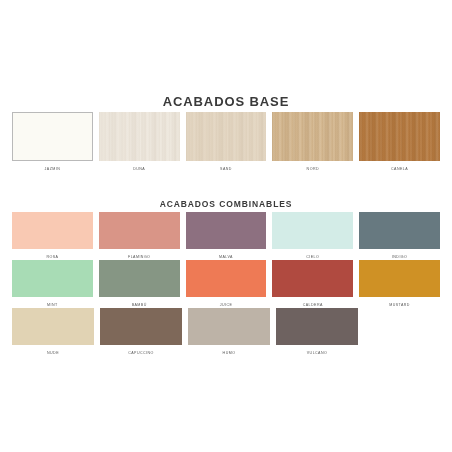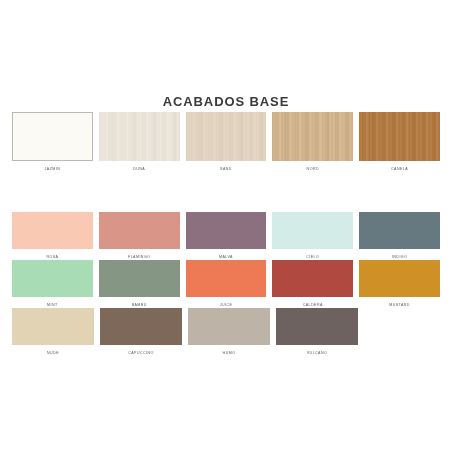--- a/index.html
+++ b/index.html
@@ -140,20 +140,21 @@
       <div class="cell">
         <div class="swatch wood strong" style="background: rgb(213, 184, 144);"></div>
         <div class="label">NORD</div>
       </div>
       <div class="cell">
         <div class="swatch wood strong" style="background: rgb(181, 121, 63);"></div>
         <div class="label">CANELA</div>
       </div>
     </div>
 
+  <h2 class="section-title" id="title-comb">ACABADOS COMBINABLES</h2>
 
   <div class="row row-comb" id="row-comb-1">
       <div class="cell">
         <div class="swatch" style="background: rgb(249, 201, 179);"></div>
         <div class="label">ROSA</div>
       </div>
       <div class="cell">
         <div class="swatch" style="background: rgb(217, 149, 135);"></div>
         <div class="label">FLAMINGO</div>
       </div>

